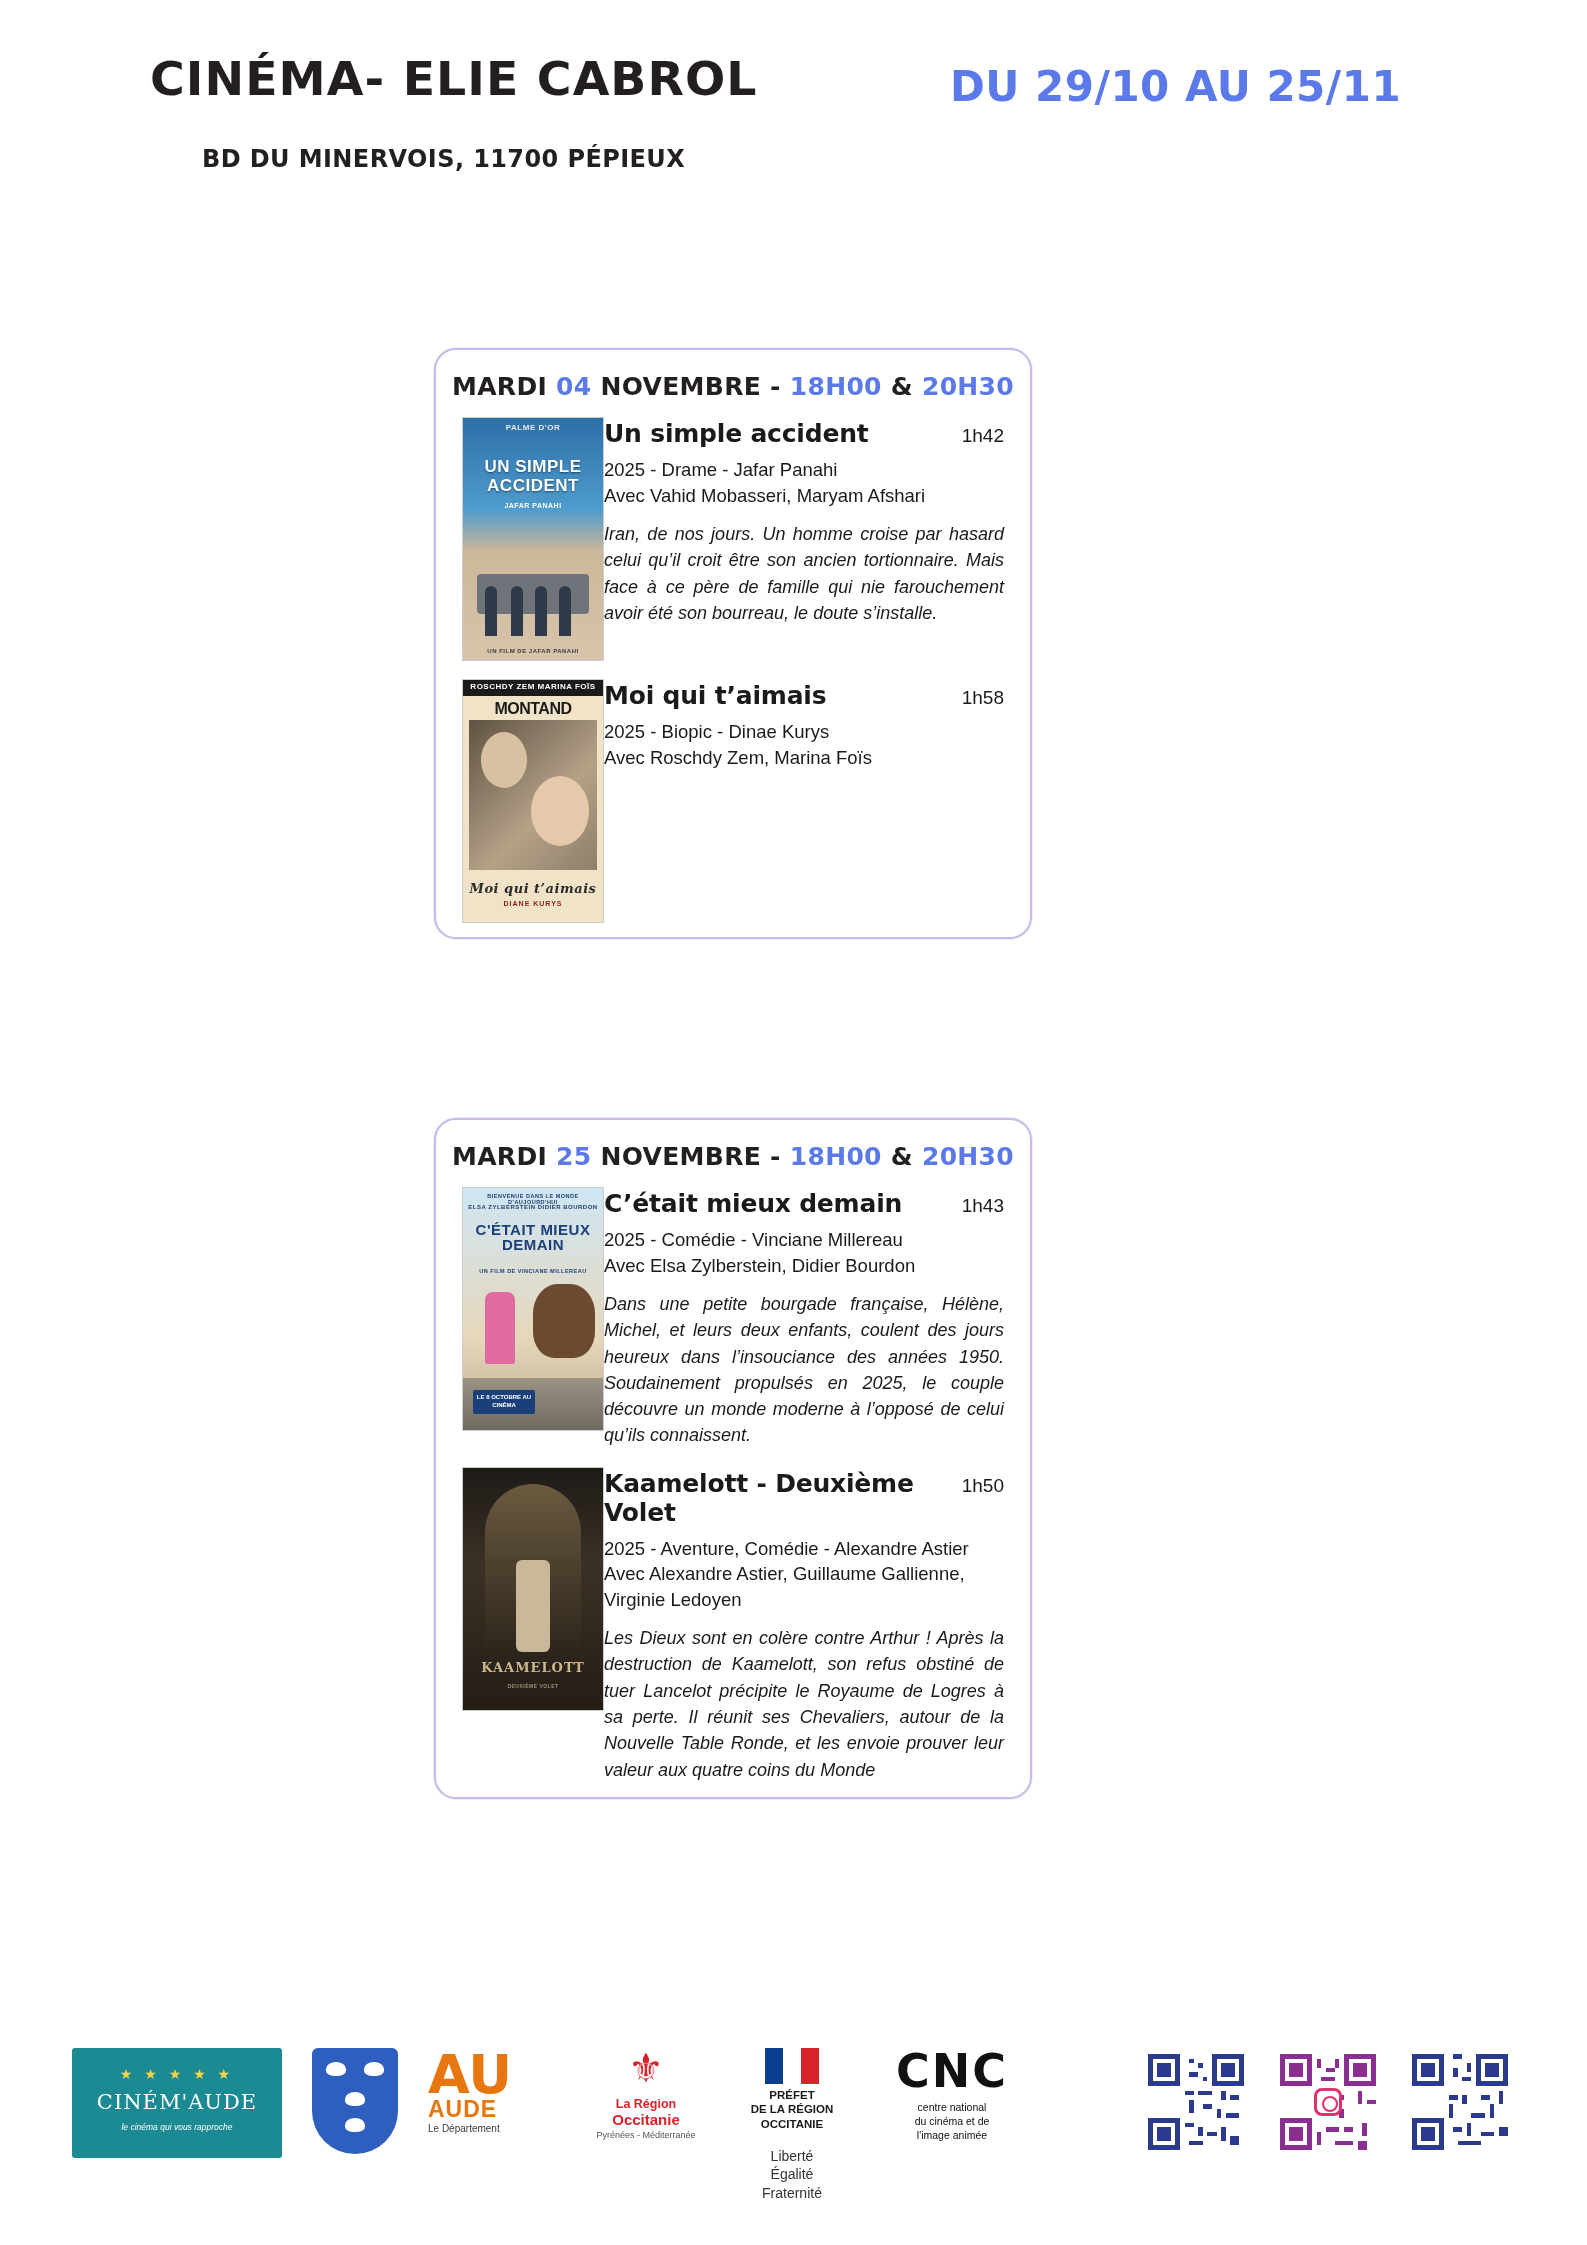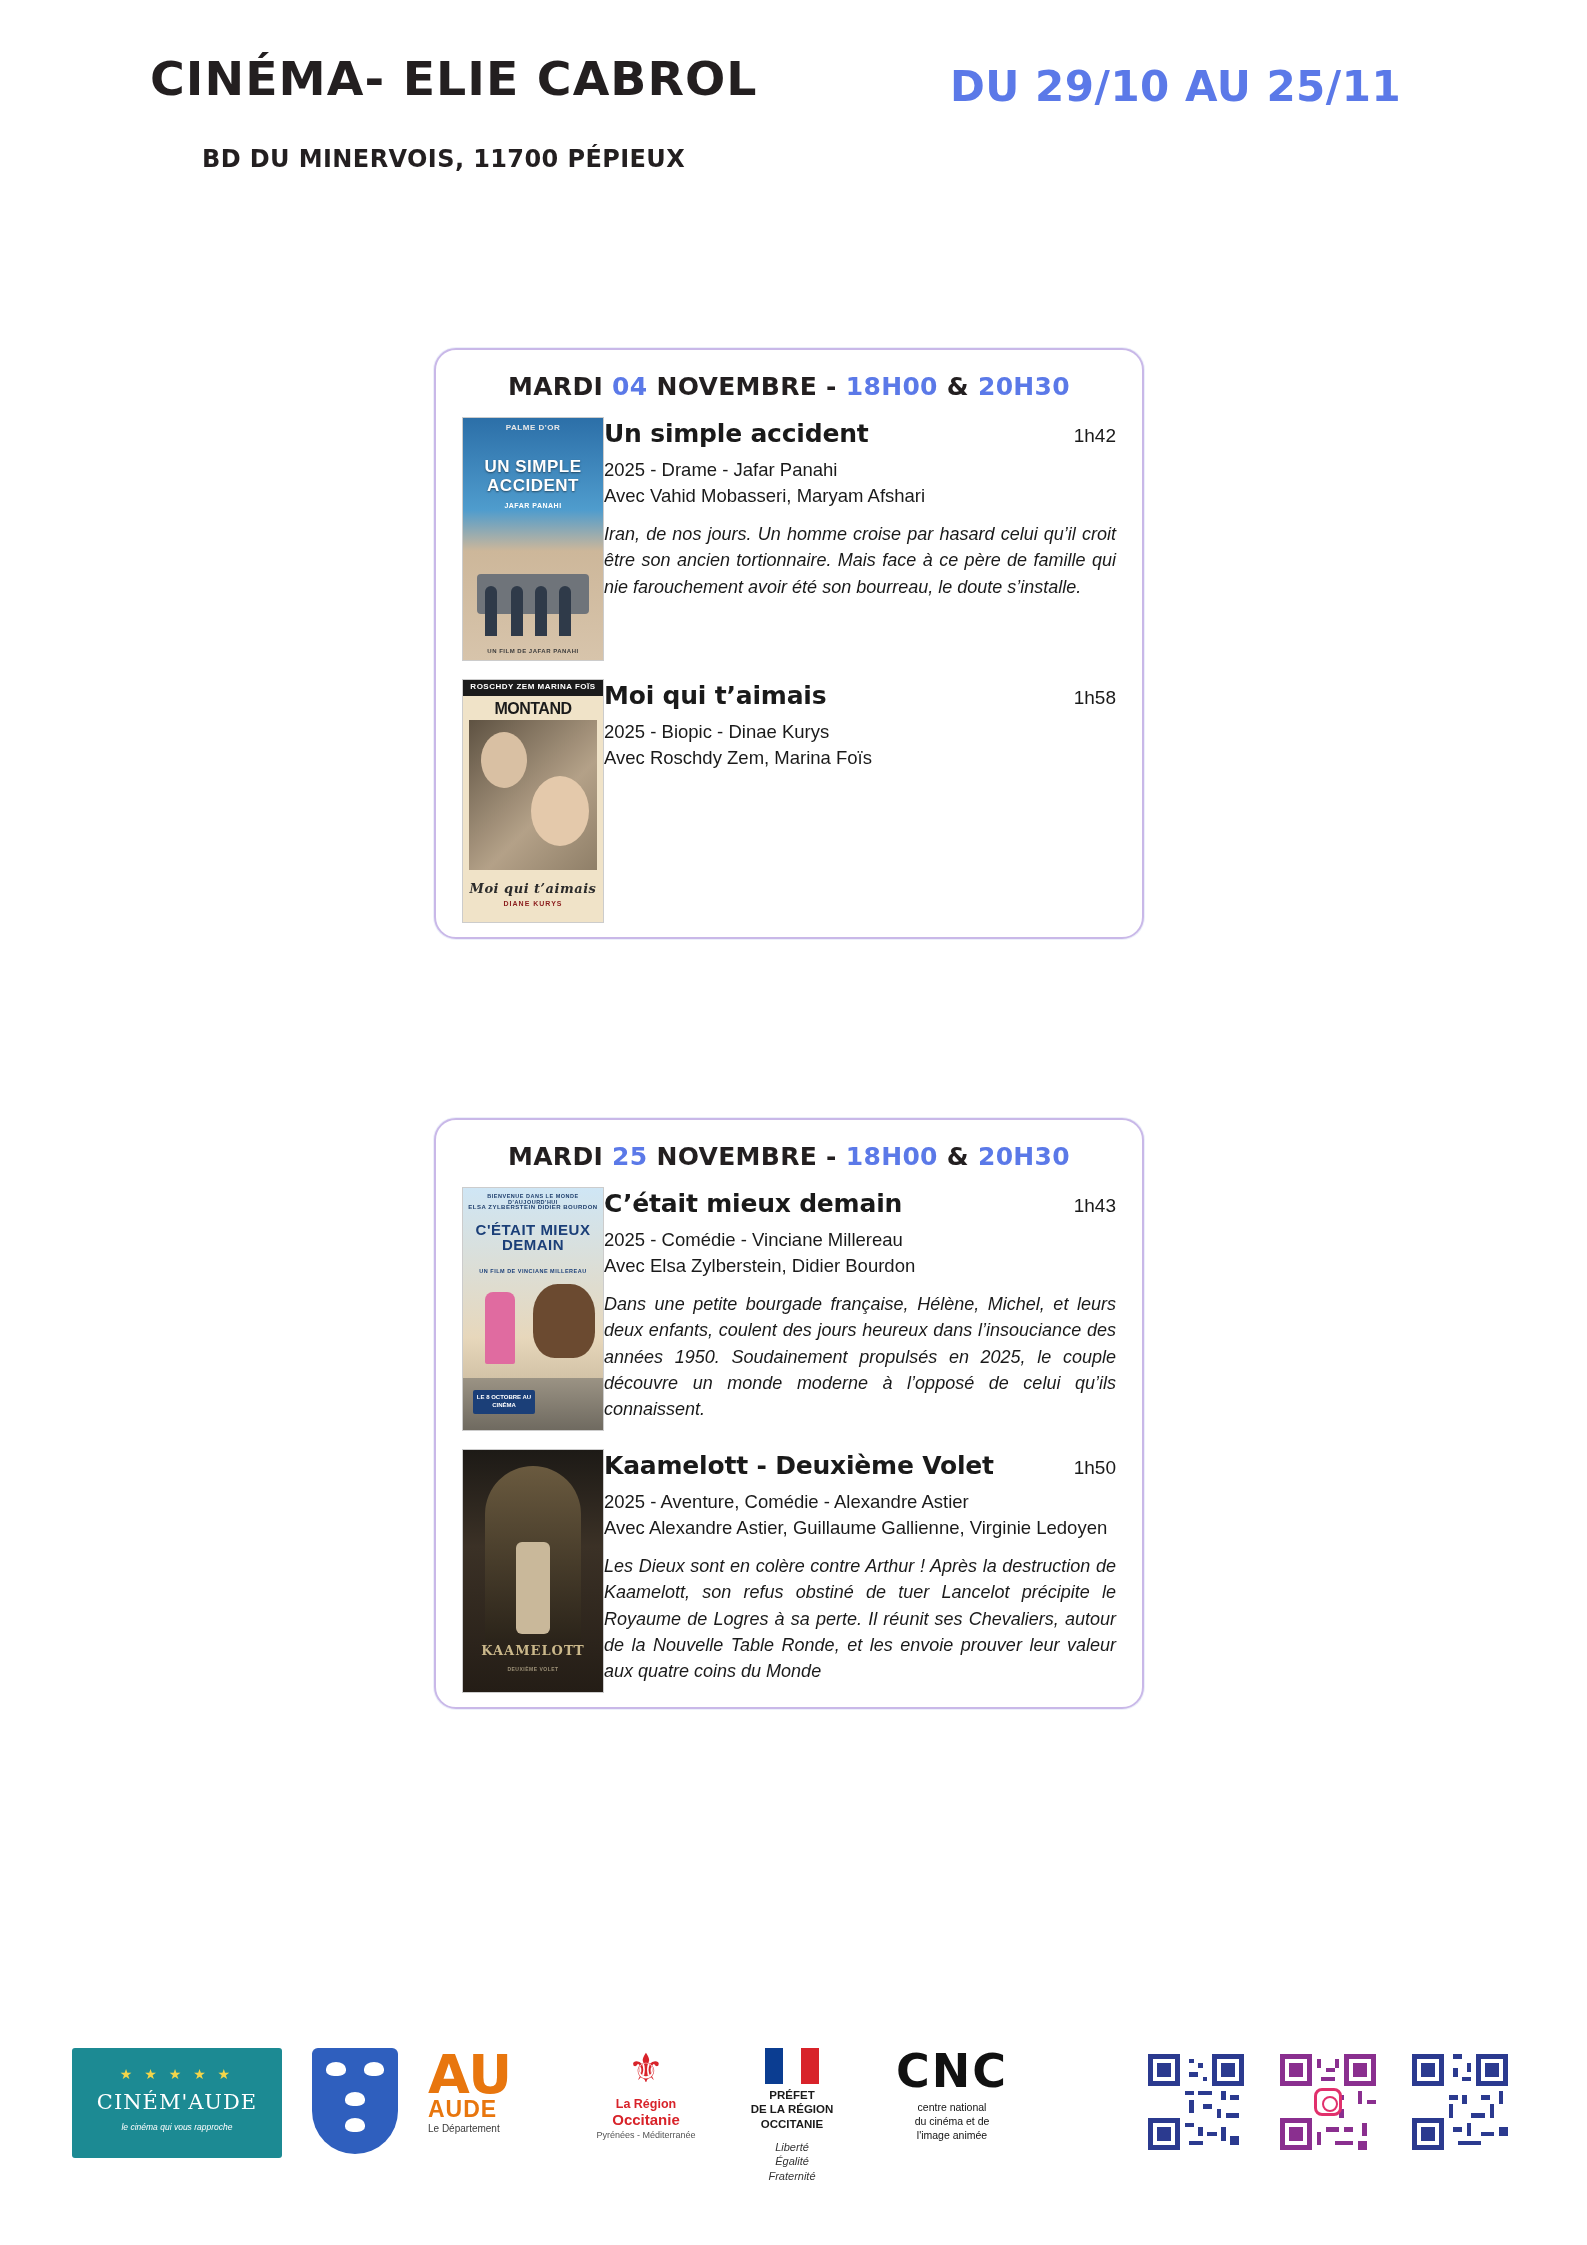--- a/index.html
+++ b/index.html
@@ -52,21 +52,21 @@
     font-weight: 800;
     color: #5b79e8;
     font-family: "DejaVu Sans", sans-serif;
     letter-spacing: 0.5px;
   }
 
   
   .card {
     position: absolute;
     left: 434px;
-    width: 710px;
+    width: 598px;
     border: 2px solid #c9b8e8;
     border-radius: 22px;
     box-sizing: border-box;
     background: #ffffff;
     box-shadow: 0 0 0 1px rgba(180,190,235,0.25);
   }
   #card-0 { top: 348px; }
   #card-1 { top: 1118px; }
 
   .card-header {
@@ -224,21 +224,21 @@
   .lg-occ .l2 { font-size: 15px; font-weight: 800; color: #d8232a; }
   .lg-occ .l3 { font-size: 9px; color: #555; margin-top: 2px; }
 
   .lg-pref { left: 722px; width: 140px; height: 112px; text-align: center; }
   .lg-pref .flag { width: 54px; height: 36px; margin: 0 auto; display: flex; }
   .lg-pref .flag i { flex: 1; }
   .lg-pref .f1 { background: #0b3d91; }
   .lg-pref .f2 { background: #ffffff; }
   .lg-pref .f3 { background: #d8232a; }
   .lg-pref .t { font-size: 11.5px; font-weight: 700; color: #1a1a1a; line-height: 1.25; margin-top: 4px; }
-  .lg-pref .d { font-size: 11px; font-style: italic; color: #333; line-height: 1.3; margin-top: 9px; }
+  .lg-pref .d { font-size: 14px; color: #333; line-height: 1.3; margin-top: 16px; }
 
   .lg-cnc { left: 862px; width: 180px; height: 115px; text-align: center; }
   .lg-cnc .c { font-size: 46px; font-weight: 800; letter-spacing: 2px; color: #111; font-family: "DejaVu Sans", sans-serif; line-height: 1; }
   .lg-cnc .t { font-size: 10.5px; color: #111; line-height: 1.35; margin-top: 6px; }
 
   .qr { position: absolute; top: 34px; width: 96px; height: 96px; }
   .qr .grid { width: 100%; height: 100%; }
   .qr-1 { left: 1148px; }
   .qr-2 { left: 1280px; }
   .qr-3 { left: 1412px; }

